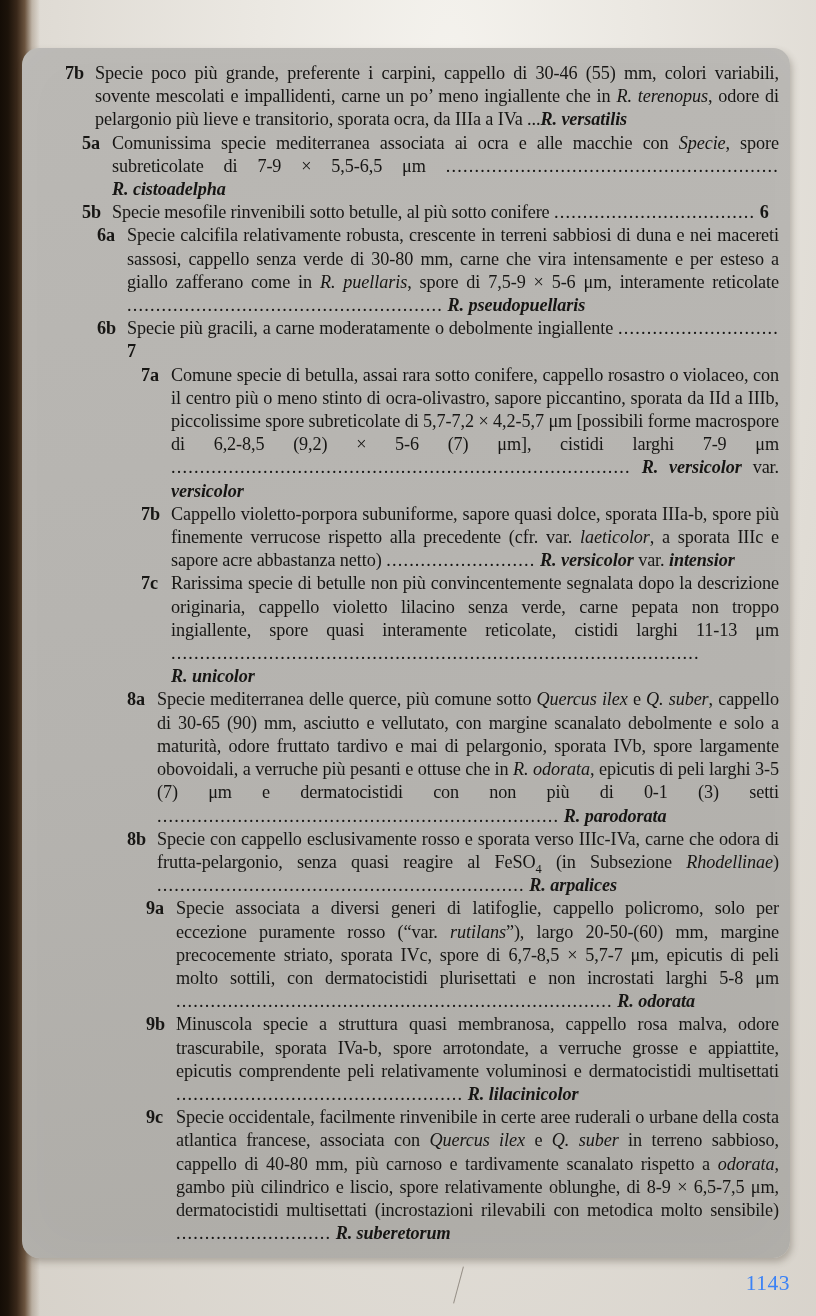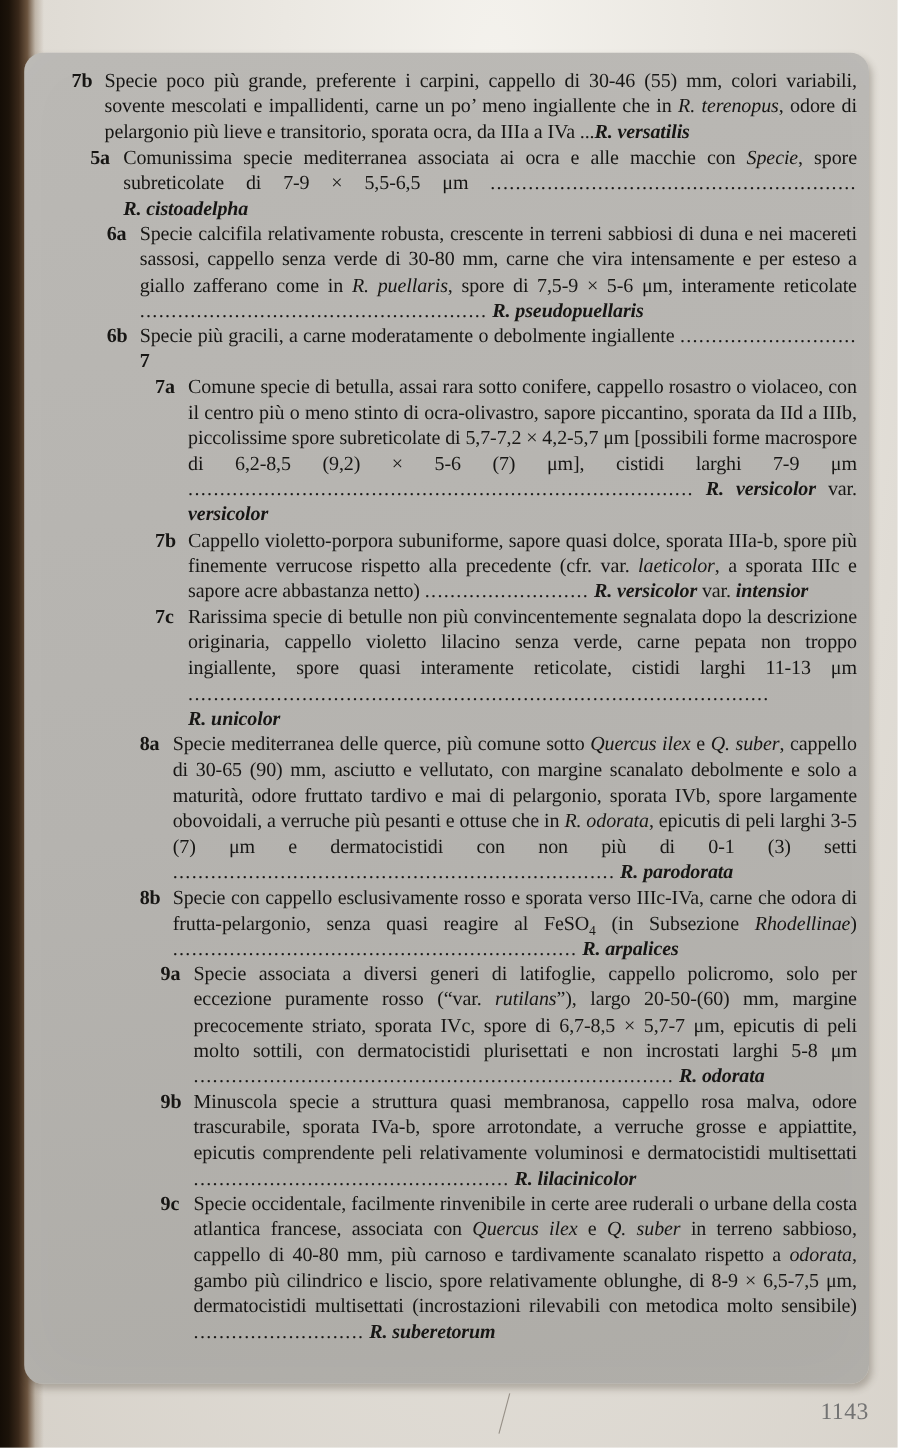--- a/index.html
+++ b/index.html
@@ -35,36 +35,37 @@
   .l8{padding-left:135px;}
   .l9{padding-left:154px;font-family:Liberation Serif, serif;}
   .lab{display:inline-block;width:30px;font-weight:bold;text-indent:0;}
   .i{font-style:italic;}
   .b{font-weight:bold;}
   .res{font-weight:bold;font-style:italic;white-space:nowrap;}
   .dots{word-break:break-all;letter-spacing:1.2px;}
   .sub{vertical-align:sub;font-size:0.68em;line-height:0;}
   .pagenum{
     position:absolute;right:26px;top:1271px;
-    font-size:21.5px;color:#737373;letter-spacing:0.5px;
+    font-size:21.5px;color:#3b82f6;letter-spacing:0.5px;
   }
   .scratch{
     position:absolute;left:458px;top:1266px;width:1px;height:38px;
     background:rgba(125,118,108,0.75);transform:rotate(15deg);
   }
 </style>
 </head>
 <body>
 
 <div class="gutter"></div>
 
 <div class="scanpage">
   <div class="keywrap">
       <p class="entry l4"><span class="lab">7b</span><span>Specie poco più grande, preferente i carpini, cappello di 30-46 (55) mm, colori variabili, sovente mescolati e impallidenti, carne un po’ meno ingiallente che in </span><span class="i">R. terenopus</span><span>, odore di pelargonio più lieve e transitorio, sporata ocra, da IIIa a IVa ...</span><span class="res">R. versatilis</span></p>
       <p class="entry l5"><span class="lab">5a</span><span>Comunissima specie mediterranea associata ai ocra e alle macchie con </span><span class="i">Specie</span><span>, spore subreticolate di 7-9 × 5,5-6,5 μm </span><span class="dots">..........................................................</span><span> </span><span class="res">R. cistoadelpha</span></p>
+      <p class="entry l5"><span class="lab">5b</span><span>Specie mesofile rinvenibili sotto betulle, al più sotto conifere </span><span class="dots">...................................</span><span> </span><span class="b">6</span></p>
       <p class="entry l6"><span class="lab">6a</span><span>Specie calcifila relativamente robusta, crescente in terreni sabbiosi di duna e nei macereti sassosi, cappello senza verde di 30-80 mm, carne che vira intensamente e per esteso a giallo zafferano come in </span><span class="i">R. puellaris</span><span>, spore di 7,5-9 × 5-6 μm, interamente reticolate </span><span class="dots">.......................................................</span><span> </span><span class="res">R. pseudopuellaris</span></p>
       <p class="entry l6"><span class="lab">6b</span><span>Specie più gracili, a carne moderatamente o debolmente ingiallente </span><span class="dots">............................</span><span> </span><span class="b">7</span></p>
       <p class="entry l7"><span class="lab">7a</span><span>Comune specie di betulla, assai rara sotto conifere, cappello rosastro o violaceo, con il centro più o meno stinto di ocra-olivastro, sapore piccantino, sporata da IId a IIIb, piccolissime spore subreticolate di 5,7-7,2 × 4,2-5,7 μm [possibili forme macrospore di 6,2-8,5 (9,2) × 5-6 (7) μm], cistidi larghi 7-9 μm </span><span class="dots">................................................................................</span><span> </span><span class="res">R. versicolor</span><span> var. </span><span class="res">versicolor</span></p>
       <p class="entry l7"><span class="lab">7b</span><span>Cappello violetto-porpora subuniforme, sapore quasi dolce, sporata IIIa-b, spore più finemente verrucose rispetto alla precedente (cfr. var. </span><span class="i">laeticolor</span><span>, a sporata IIIc e sapore acre abbastanza netto) </span><span class="dots">..........................</span><span> </span><span class="res">R. versicolor</span><span> var. </span><span class="res">intensior</span></p>
       <p class="entry l7"><span class="lab">7c</span><span>Rarissima specie di betulle non più convincentemente segnalata dopo la descrizione originaria, cappello violetto lilacino senza verde, carne pepata non troppo ingiallente, spore quasi interamente reticolate, cistidi larghi 11-13 μm </span><span class="dots">............................................................................................</span><span> </span><span class="res">R. unicolor</span></p>
       <p class="entry l8"><span class="lab">8a</span><span>Specie mediterranea delle querce, più comune sotto </span><span class="i">Quercus ilex</span><span> e </span><span class="i">Q. suber</span><span>, cappello di 30-65 (90) mm, asciutto e vellutato, con margine scanalato debolmente e solo a maturità, odore fruttato tardivo e mai di pelargonio, sporata IVb, spore largamente obovoidali, a verruche più pesanti e ottuse che in </span><span class="i">R. odorata</span><span>, epicutis di peli larghi 3-5 (7) μm e dermatocistidi con non più di 0-1 (3) setti </span><span class="dots">......................................................................</span><span> </span><span class="res">R. parodorata</span></p>
       <p class="entry l8"><span class="lab">8b</span><span>Specie con cappello esclusivamente rosso e sporata verso IIIc-IVa, carne che odora di frutta-pelargonio, senza quasi reagire al FeSO</span><span class="sub">4</span><span> (in Subsezione </span><span class="i">Rhodellinae</span><span>) </span><span class="dots">................................................................</span><span> </span><span class="res">R. arpalices</span></p>
       <p class="entry l9"><span class="lab">9a</span><span>Specie associata a diversi generi di latifoglie, cappello policromo, solo per eccezione puramente rosso (“var. </span><span class="i">rutilans</span><span>”), largo 20-50-(60) mm, margine precocemente striato, sporata IVc, spore di 6,7-8,5 × 5,7-7 μm, epicutis di peli molto sottili, con dermatocistidi plurisettati e non incrostati larghi 5-8 μm </span><span class="dots">............................................................................</span><span> </span><span class="res">R. odorata</span></p>
       <p class="entry l9"><span class="lab">9b</span><span>Minuscola specie a struttura quasi membranosa, cappello rosa malva, odore trascurabile, sporata IVa-b, spore arrotondate, a verruche grosse e appiattite, epicutis comprendente peli relativamente voluminosi e dermatocistidi multisettati </span><span class="dots">..................................................</span><span> </span><span class="res">R. lilacinicolor</span></p>
       <p class="entry l9"><span class="lab">9c</span><span>Specie occidentale, facilmente rinvenibile in certe aree ruderali o urbane della costa atlantica francese, associata con </span><span class="i">Quercus ilex</span><span> e </span><span class="i">Q. suber</span><span> in terreno sabbioso, cappello di 40-80 mm, più carnoso e tardivamente scanalato rispetto a </span><span class="i">odorata</span><span>, gambo più cilindrico e liscio, spore relativamente oblunghe, di 8-9 × 6,5-7,5 μm, dermatocistidi multisettati (incrostazioni rilevabili con metodica molto sensibile) </span><span class="dots">...........................</span><span> </span><span class="res">R. suberetorum</span></p>

